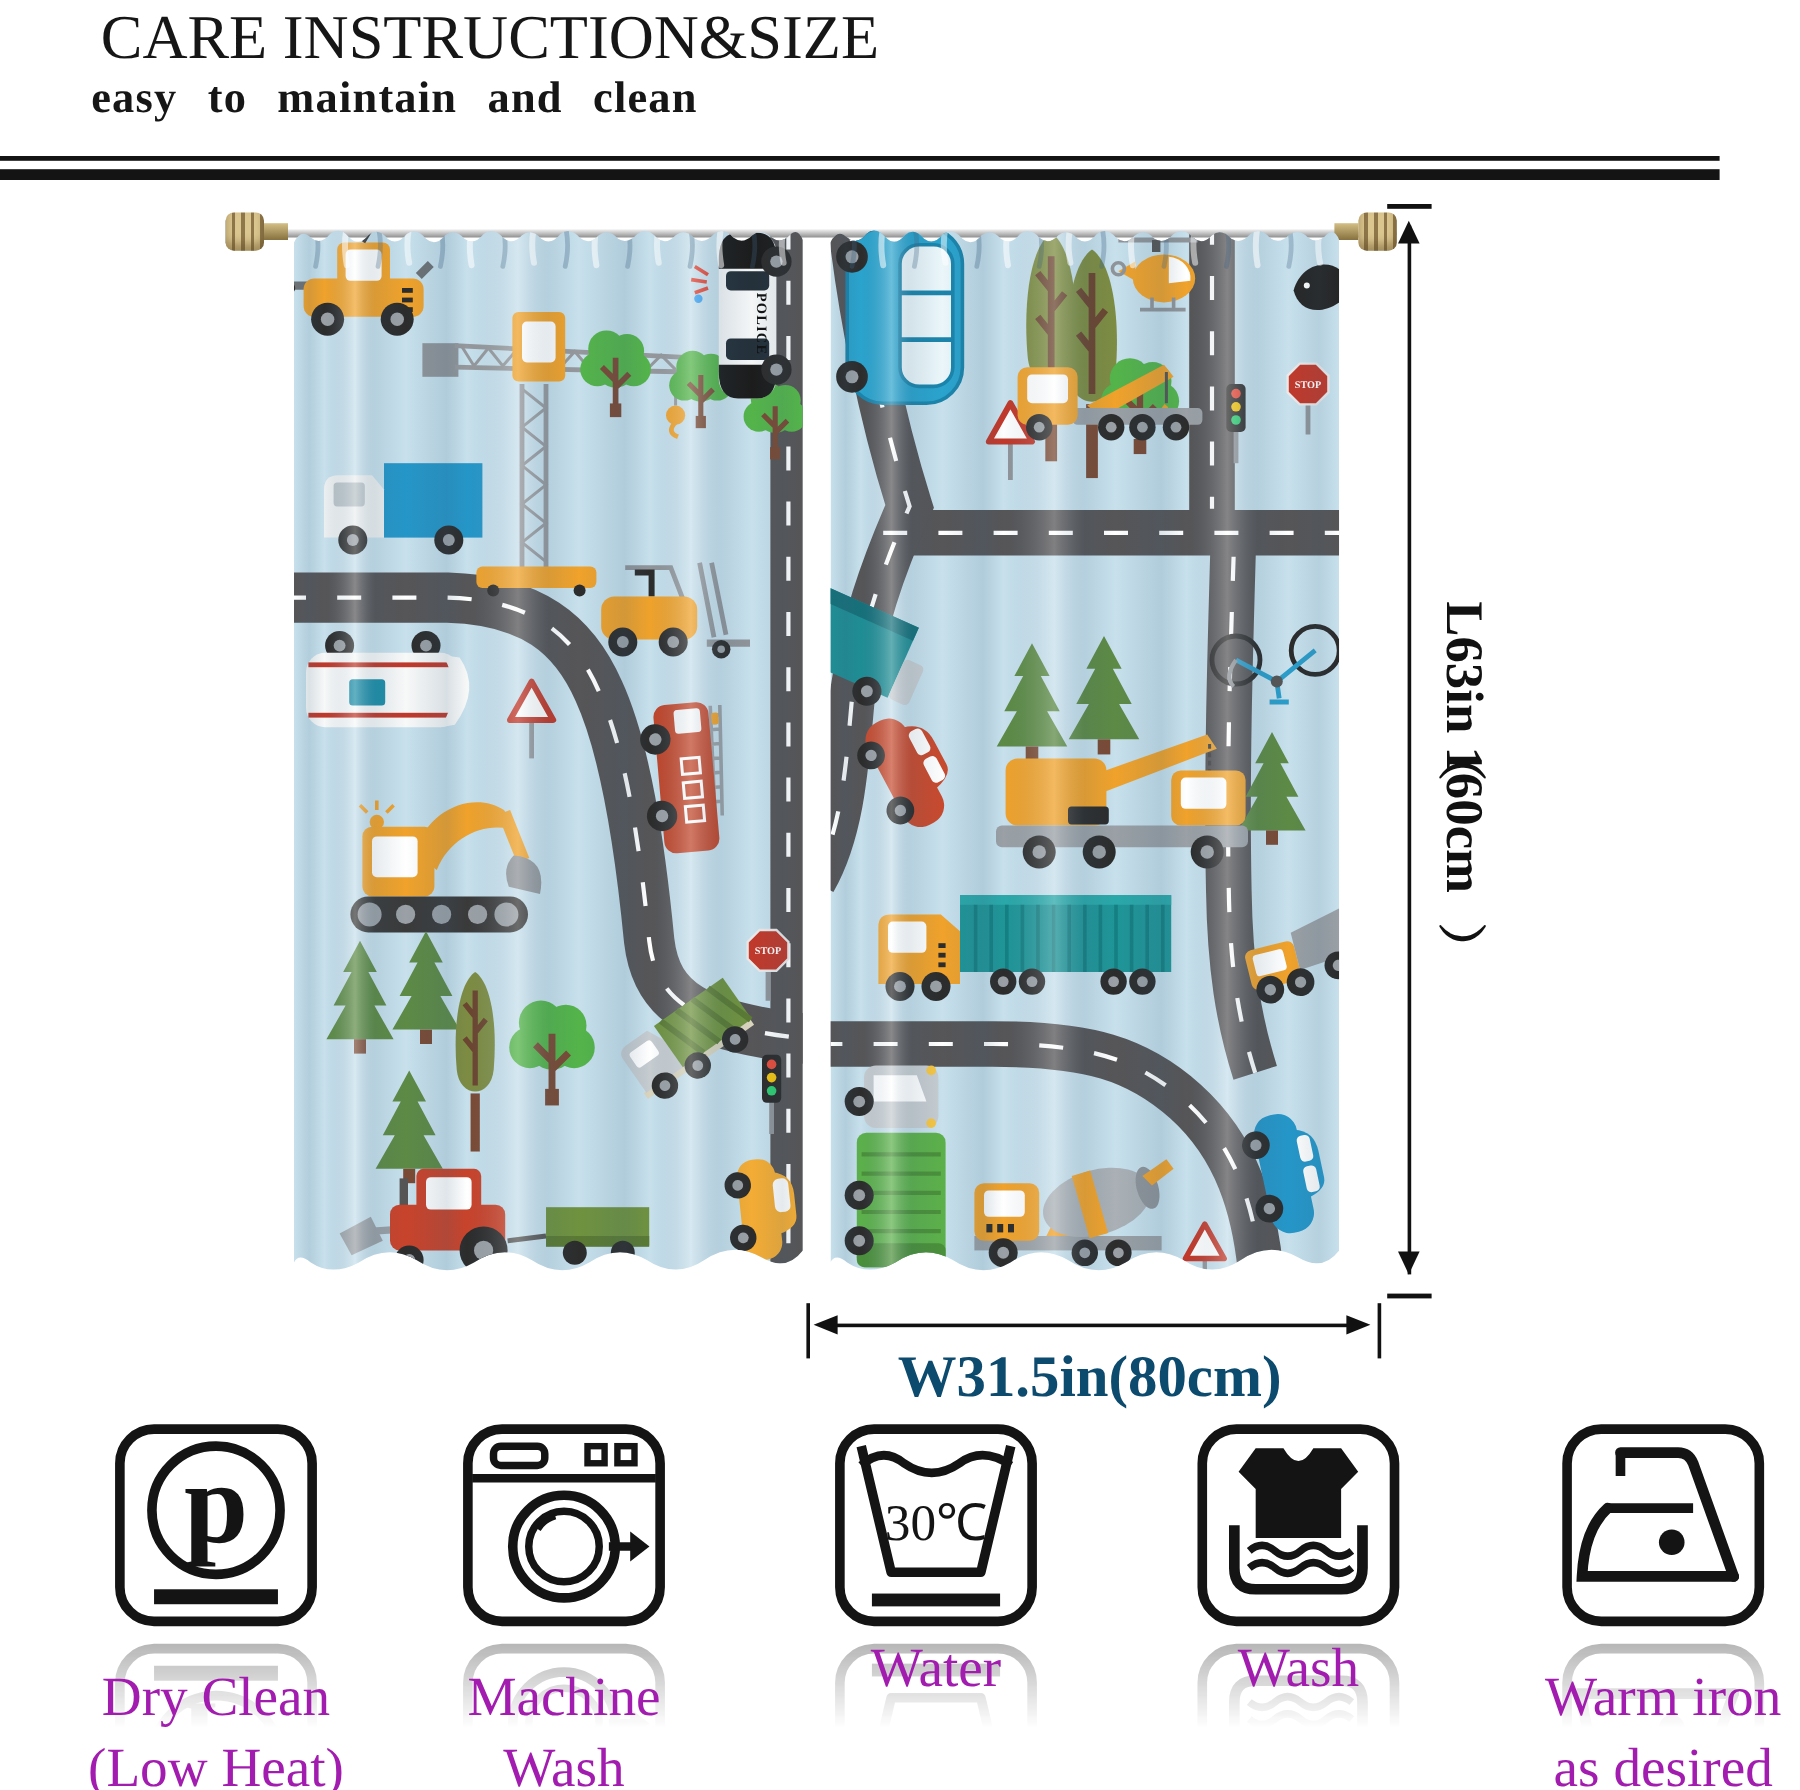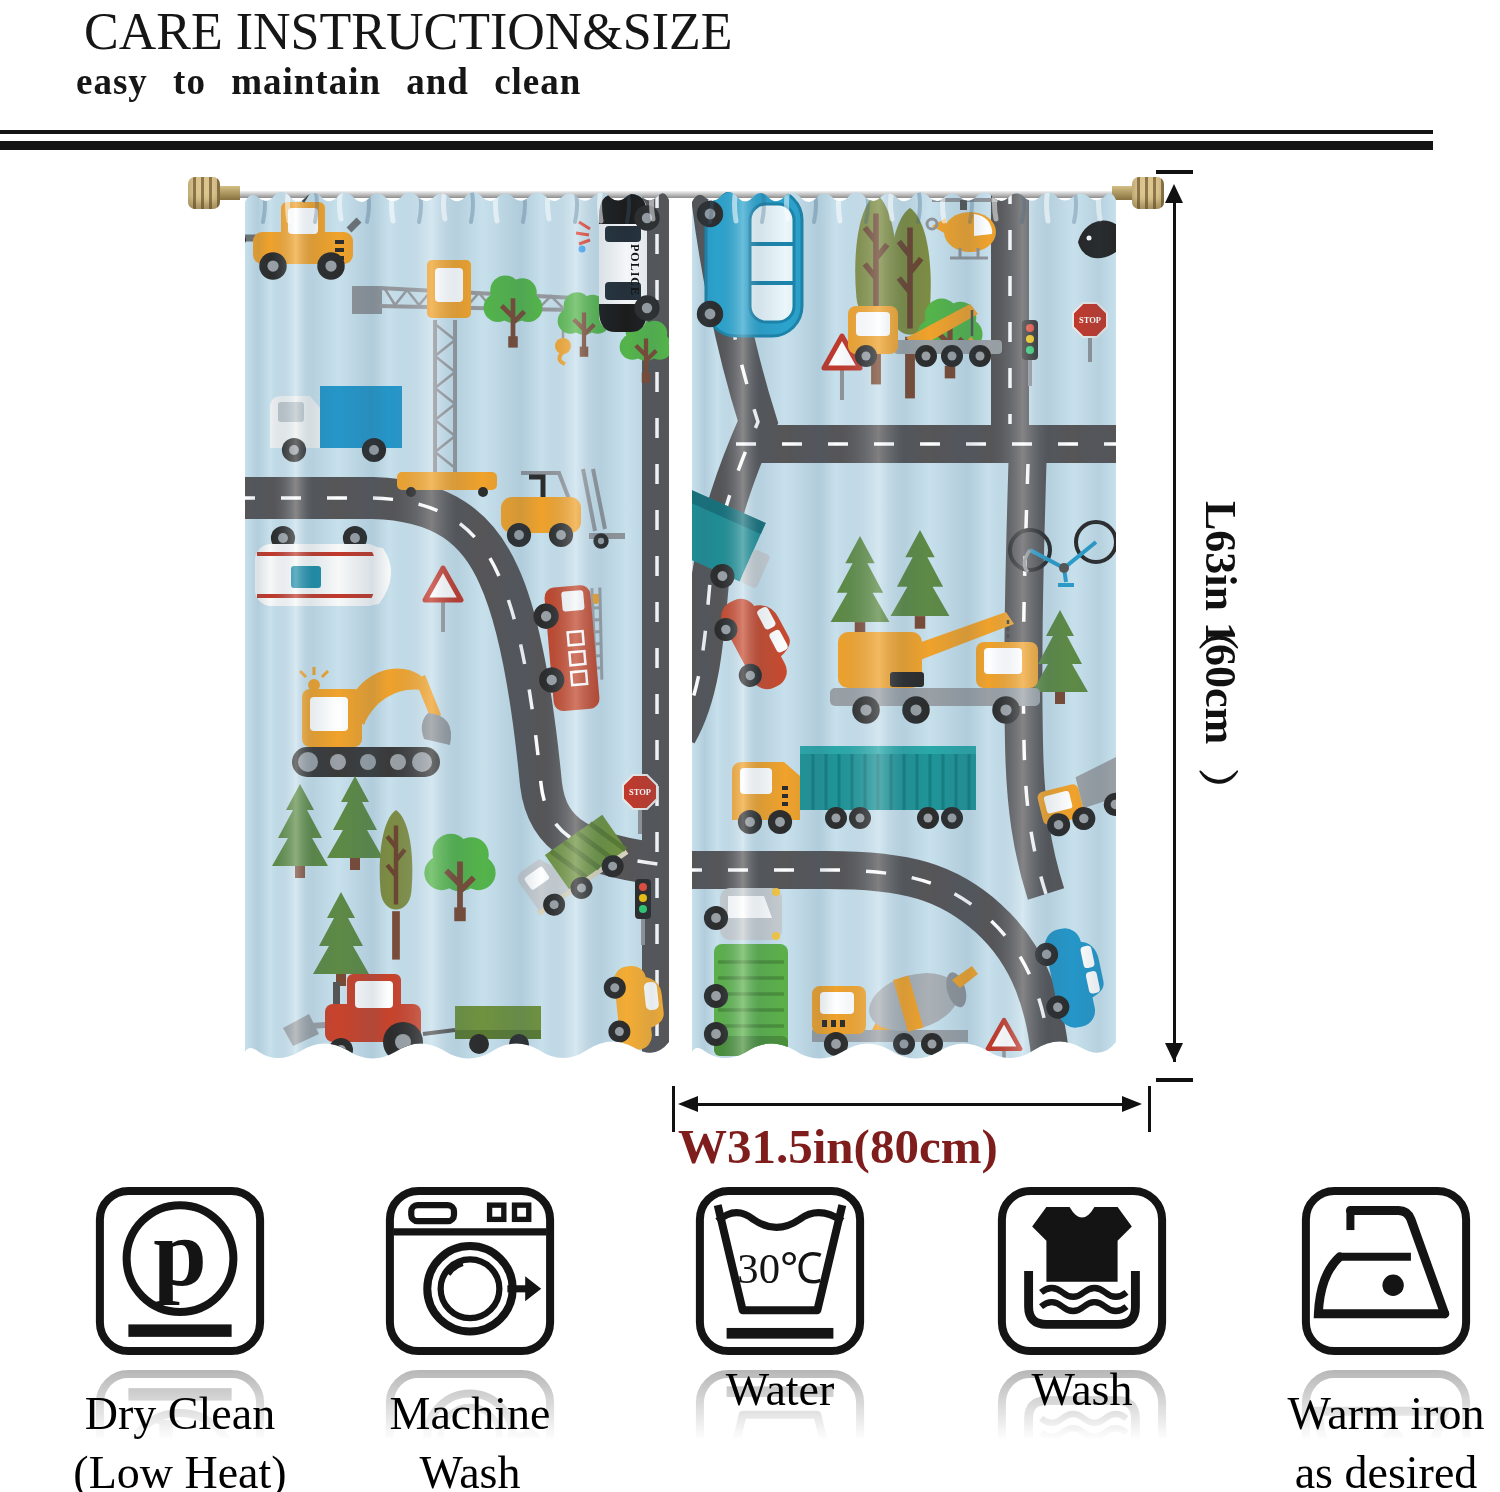--- a/index.html
+++ b/index.html
@@ -31,27 +31,27 @@
   .arr{width:0;height:0;}
   .arr-up{left:1165px;top:184px;border-left:9px solid transparent;border-right:9px solid transparent;border-bottom:19px solid #111;}
   .arr-dn{left:1165px;top:1043px;border-left:9px solid transparent;border-right:9px solid transparent;border-top:19px solid #111;}
   .vdim-label{left:1186px;top:186px;width:64px;height:874px;writing-mode:vertical-rl;
        text-align:center;font-size:44px;color:#111;white-space:nowrap;}
   .hdim-tick-l{left:672px;top:1086px;width:3px;height:46px;}
   .hdim-tick-r{left:1148px;top:1086px;width:3px;height:46px;}
   .hdim-line{left:688px;top:1103px;width:444px;height:3px;}
   .arr-lf{left:678px;top:1096px;border-top:8px solid transparent;border-bottom:8px solid transparent;border-right:20px solid #111;}
   .arr-rt{left:1122px;top:1096px;border-top:8px solid transparent;border-bottom:8px solid transparent;border-left:20px solid #111;}
-  .hdim-label{left:678px;top:1118px;width:460px;font-size:49px;color:#7f1d1d;white-space:nowrap;}
+  .hdim-label{left:678px;top:1118px;width:460px;text-align:center;font-size:49px;color:#0c4a6e;white-space:nowrap;}
   
   .care-item{position:absolute;top:1182px;width:260px;text-align:center;}
   .icon-wrap{width:178px;height:178px;margin:0 auto;
        -webkit-box-reflect:below 5px linear-gradient(transparent 58%,rgba(0,0,0,.33));}
   .icon-wrap svg{width:100%;height:100%;display:block;}
-  .cline{position:relative;z-index:2;font-size:46px;line-height:59px;color:#000000;white-space:nowrap;}
+  .cline{position:relative;z-index:2;font-size:46px;line-height:59px;color:#a21caf;white-space:nowrap;}
   .cline.first{margin-top:24px;}
 </style>
 </head>
 <body>
 
 <svg width="0" height="0" style="position:absolute" aria-hidden="true">
   <defs>
     <clipPath id="panelClip">
       <path d="M 0,16 Q 6,4 14,12 Q 22,19 30,9 Q 38,2 46,12 Q 54,20 62,10 Q 70,3 78,13 Q 86,19 94,9 Q 102,3 110,13 Q 118,20 126,10 Q 134,4 142,13 Q 150,19 158,9 Q 166,3 174,12 Q 182,19 190,10 Q 198,4 206,13 Q 214,19 222,9 Q 230,3 238,12 Q 246,19 254,10 Q 262,4 270,13 Q 278,18 286,9 Q 294,3 302,12 Q 310,19 318,10 Q 326,4 334,13 Q 342,18 350,9 Q 358,3 366,12 Q 374,18 382,10 Q 390,4 398,12 Q 406,18 414,9 Q 420,4 424,14
            L 424,856 Q 410,874 390,862 Q 366,848 342,864 Q 318,880 294,864 Q 270,850 246,866 Q 222,880 198,864 Q 174,850 150,866 Q 126,880 102,864 Q 78,850 54,866 Q 32,878 14,866 Q 4,858 0,866 Z"></path>

